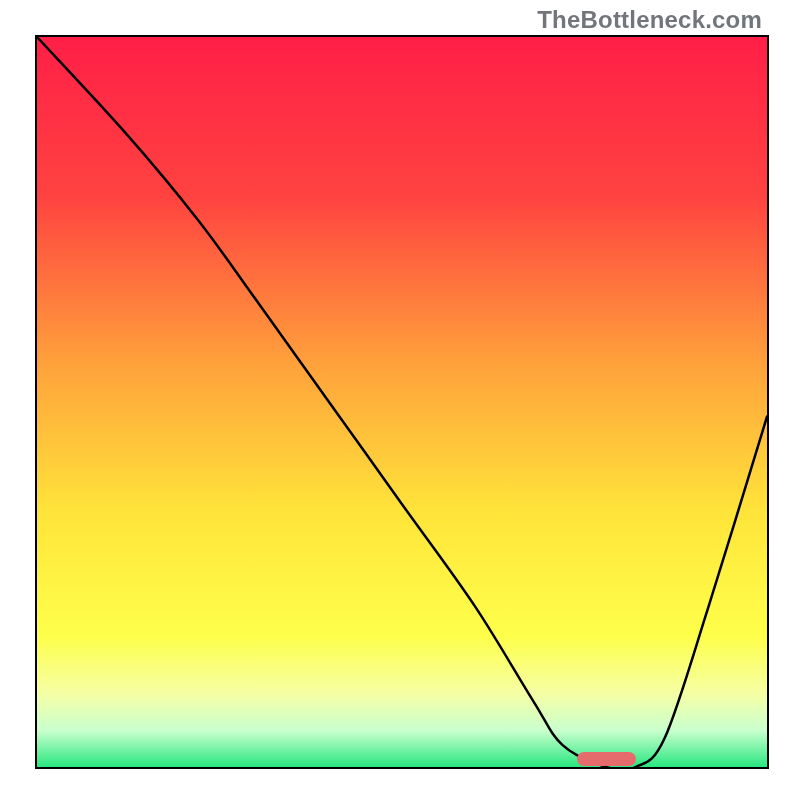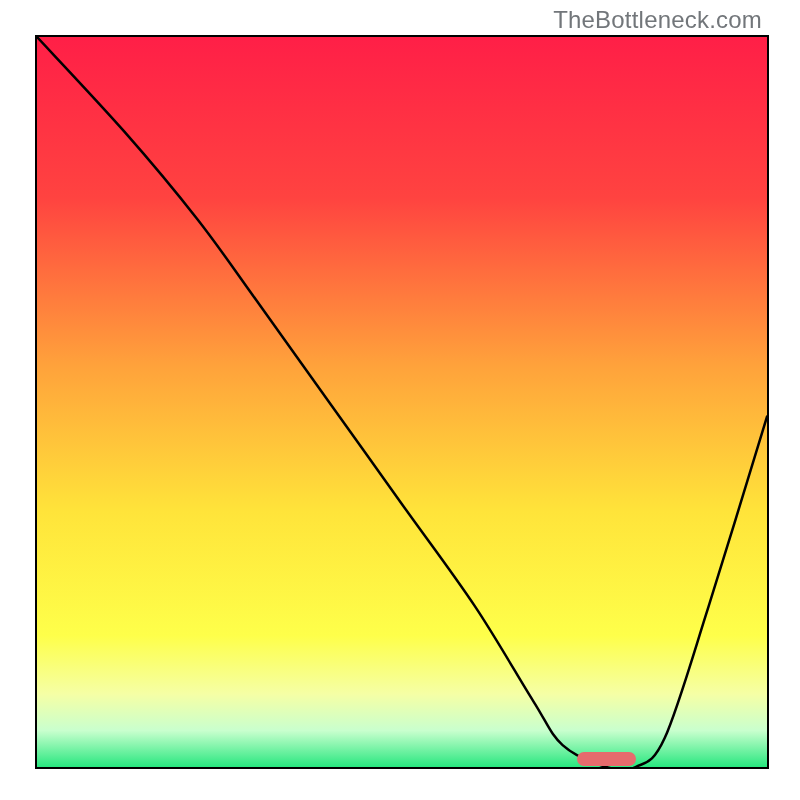--- a/index.html
+++ b/index.html
@@ -36,21 +36,21 @@
   .marker {
     position: absolute;
     background: #e66b6d;
     border-radius: 7px;
   }
   .watermark {
     position: absolute;
     top: 6px;
     right: 38px;
     font-size: 24px;
-    font-weight: 400;
+    font-weight: 700;
     color: #72767a;
     letter-spacing: 0.2px;
   }
 </style>
 </head>
 <body>
 
 <div class="watermark">TheBottleneck.com</div>
 
 <div class="frame">

